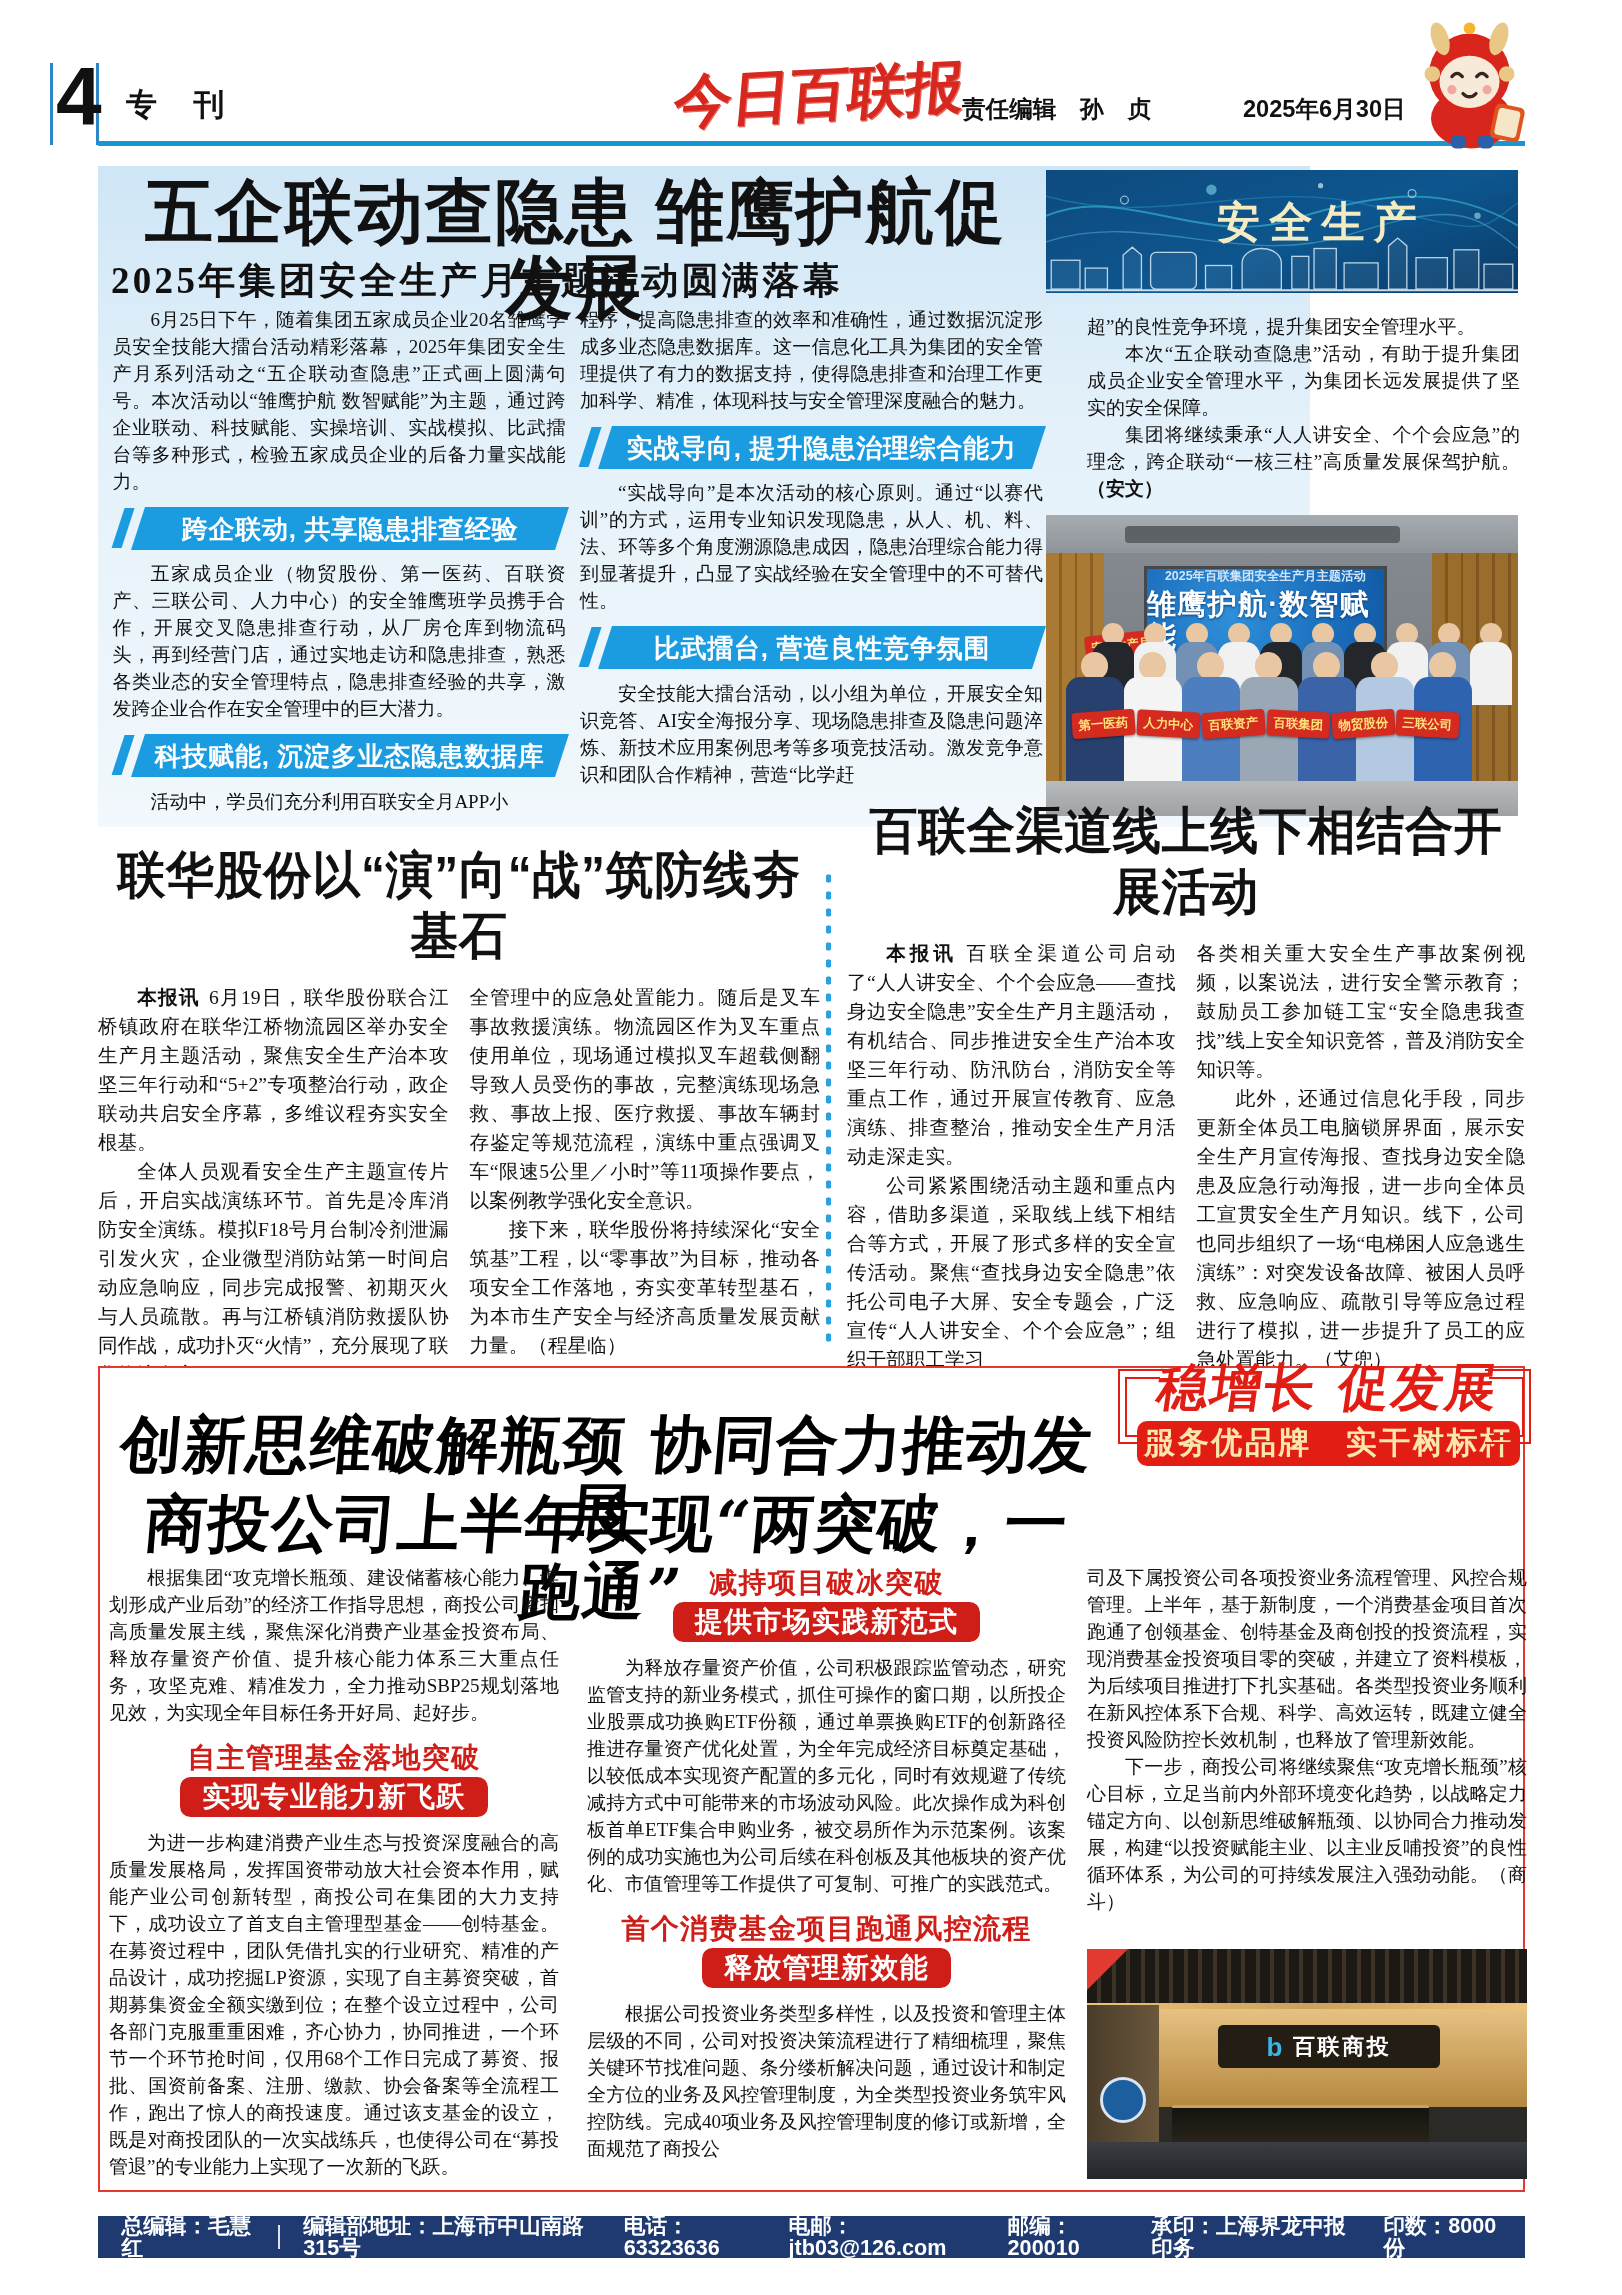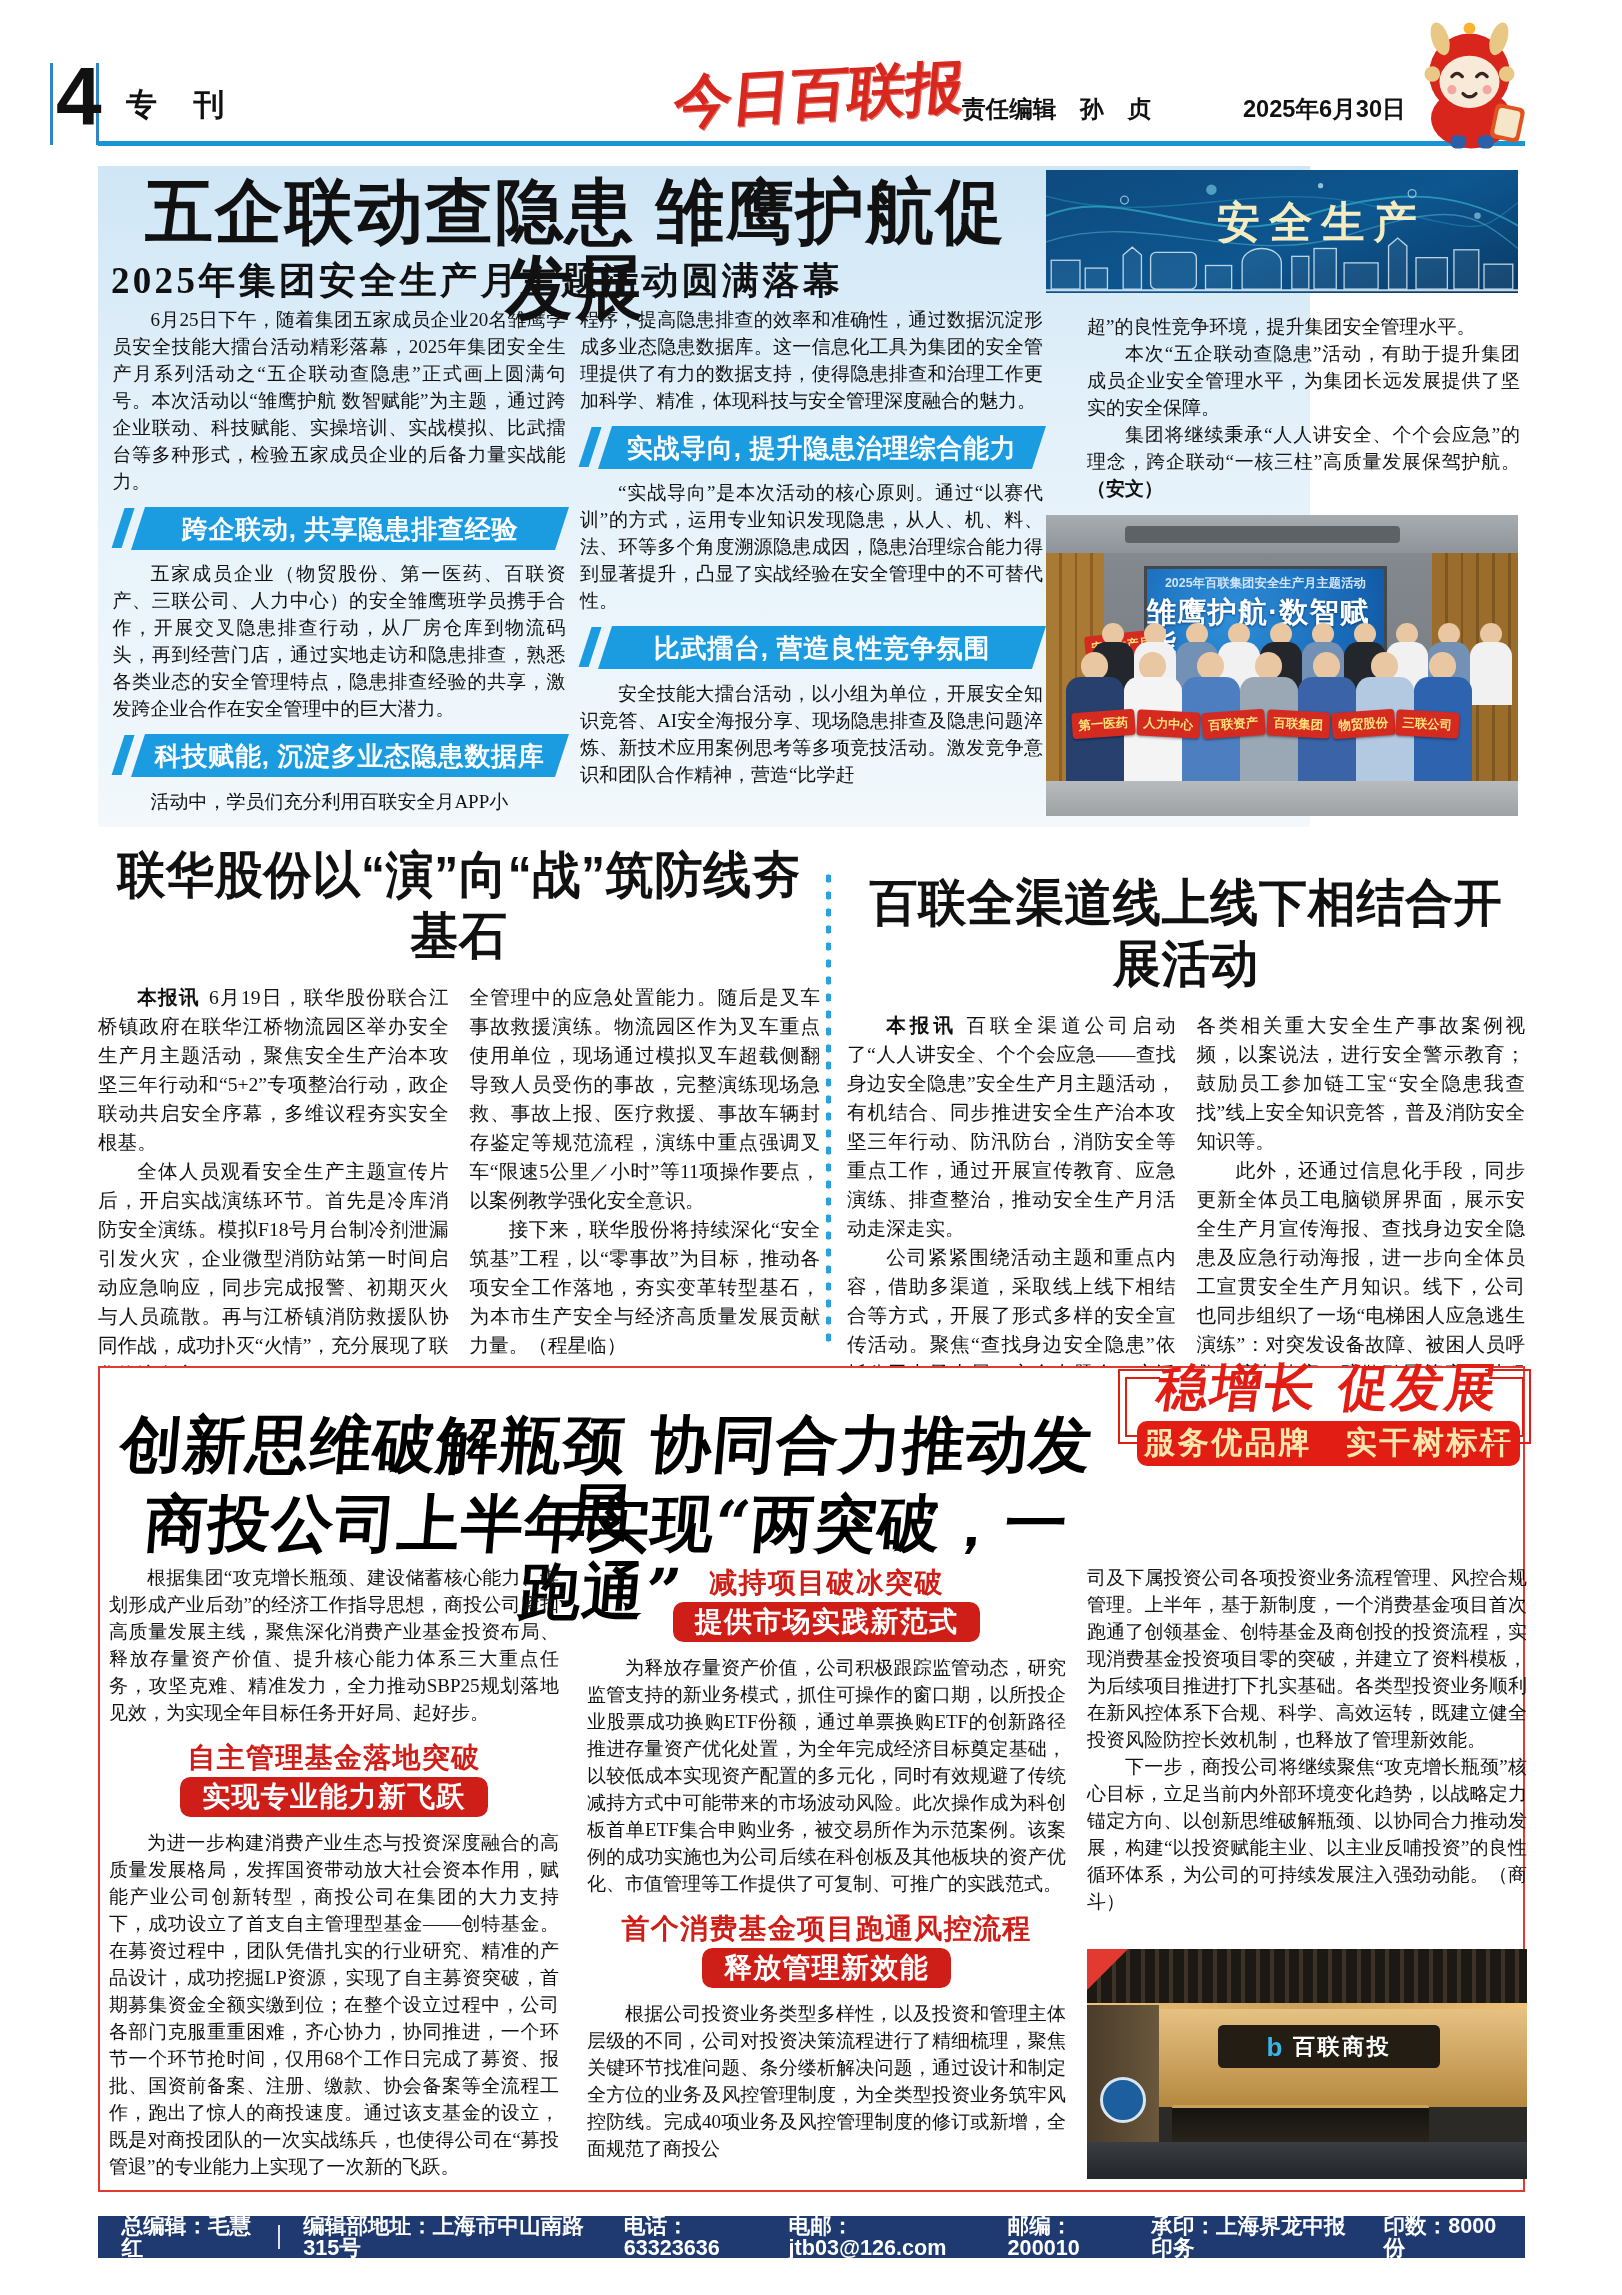--- a/index.html
+++ b/index.html
@@ -51,21 +51,21 @@
   .photo1{background:#7d8389;}
   .p1-ceiling{position:absolute;left:0;top:0;right:0;height:38px;background:linear-gradient(#a7acb1,#8e9499);}
   .p1-recess{position:absolute;left:79px;top:10.5px;width:275px;height:17px;background:#5d6267;border-radius:3.9px;}
   .p1-wl{position:absolute;left:0;top:38px;bottom:0;width:58px;
          background:repeating-linear-gradient(90deg,#a87a33 0 13px,#8d5f24 13px 15.7px);}
   .p1-wr{position:absolute;right:0;top:38px;bottom:0;width:86px;
          background:repeating-linear-gradient(90deg,#9a6d2c 0 13px,#7e561f 13px 15.7px);}
   .p1-wall{position:absolute;left:58px;right:86px;top:38px;bottom:0;background:linear-gradient(#83898f,#6f757b);}
   .p1-screen{position:absolute;left:98px;right:131px;top:51px;height:143px;
              background:radial-gradient(circle at 35% 35%,#2f8fd8 0%,#1767b6 70%,#0f549c 100%);
-             border:3.9px solid #43484d;display:flex;flex-direction:column;align-items:center;justify-content:center;gap:5.2px;}
+             border:3.9px solid #43484d;display:flex;flex-direction:column;align-items:center;justify-content:flex-start;gap:5.2px;}
   .p1-line1{color:#cfe4f8;font:700 12.4px/1.2 "Liberation Sans",sans-serif;}
   .p1-line2{color:#ffffff;font:900 29px/1.1 "Liberation Sans",sans-serif;letter-spacing:1.3px;text-shadow:0 1.3px 2.6px #0a3f7a;}
   .p1-line3{color:#fdfdfd;font:900 30px/1.1 "Liberation Sans",sans-serif;letter-spacing:2.6px;text-shadow:0 1.3px 2.6px #0a3f7a;}
   .p1-chip{position:absolute;left:39px;top:118px;background:#d42a20;color:#ffe27a;
            font:700 11.8px/1.2 "Liberation Sans",sans-serif;padding:5.2px 6.5px;border-radius:3.9px;transform:rotate(-6deg);}
   .p1-floor{position:absolute;left:0;right:0;bottom:0;height:35px;background:linear-gradient(#b7bbbe,#9ea2a5);}
   .row-back{position:absolute;left:46px;right:79px;bottom:111px;display:flex;justify-content:space-between;}
   .row-front{position:absolute;left:19.6px;right:59px;bottom:29px;display:flex;justify-content:space-between;}
   .person{display:flex;flex-direction:column;align-items:center;}
   .person .head{width:27.5px;height:27.5px;border-radius:50%;background:#e9c7a2;}
@@ -82,21 +82,21 @@
   .row-back .person:nth-child(odd) .torso{background:#23272b;}
   .row-back .person:nth-child(even) .torso{background:#f1f1f1;}
   .row-back .person:nth-child(3n) .torso{background:#7291b5;}
   .signs{position:absolute;left:26px;right:59px;bottom:79px;display:flex;justify-content:space-between;}
   .sign{background:#d42a20;color:#ffe27a;font:700 12.4px/1.15 "Liberation Sans",sans-serif;
         padding:5.9px 6.5px;border-radius:3.9px;transform:rotate(-4deg);box-shadow:0 1.3px 2.6px rgba(0,0,0,.4);}
   .sign:nth-child(even){transform:rotate(3deg);}
 
   
   .art2{position:absolute;left:98px;top:848px;width:722px;}
-  .art3{position:absolute;left:847px;top:876px;width:678px;}
+  .art3{position:absolute;left:847px;top:804px;width:678px;}
   .rtitle{text-align:center;font:900 48px/1.2 "Liberation Sans",sans-serif;letter-spacing:0.7px;transform:scaleY(1.05);}
   .cols{display:flex;gap:21px;margin-top:19.6px;font-size:19.6px;line-height:29px;text-align:justify;}
   .cols .col{flex:1;}
   .cols p{text-indent:2em;}
   .cols p.cont{text-indent:0;}
   .lead{font-family:"Liberation Sans",sans-serif;font-weight:700;margin-right:9.2px;}
   .vdivider{position:absolute;left:826px;top:870px;width:5.2px;height:475px;
             background-image:radial-gradient(circle,#2ba2df 42%,rgba(255,255,255,0) 50%);
             background-size:5.2px 17px;background-repeat:repeat-y;}
 

